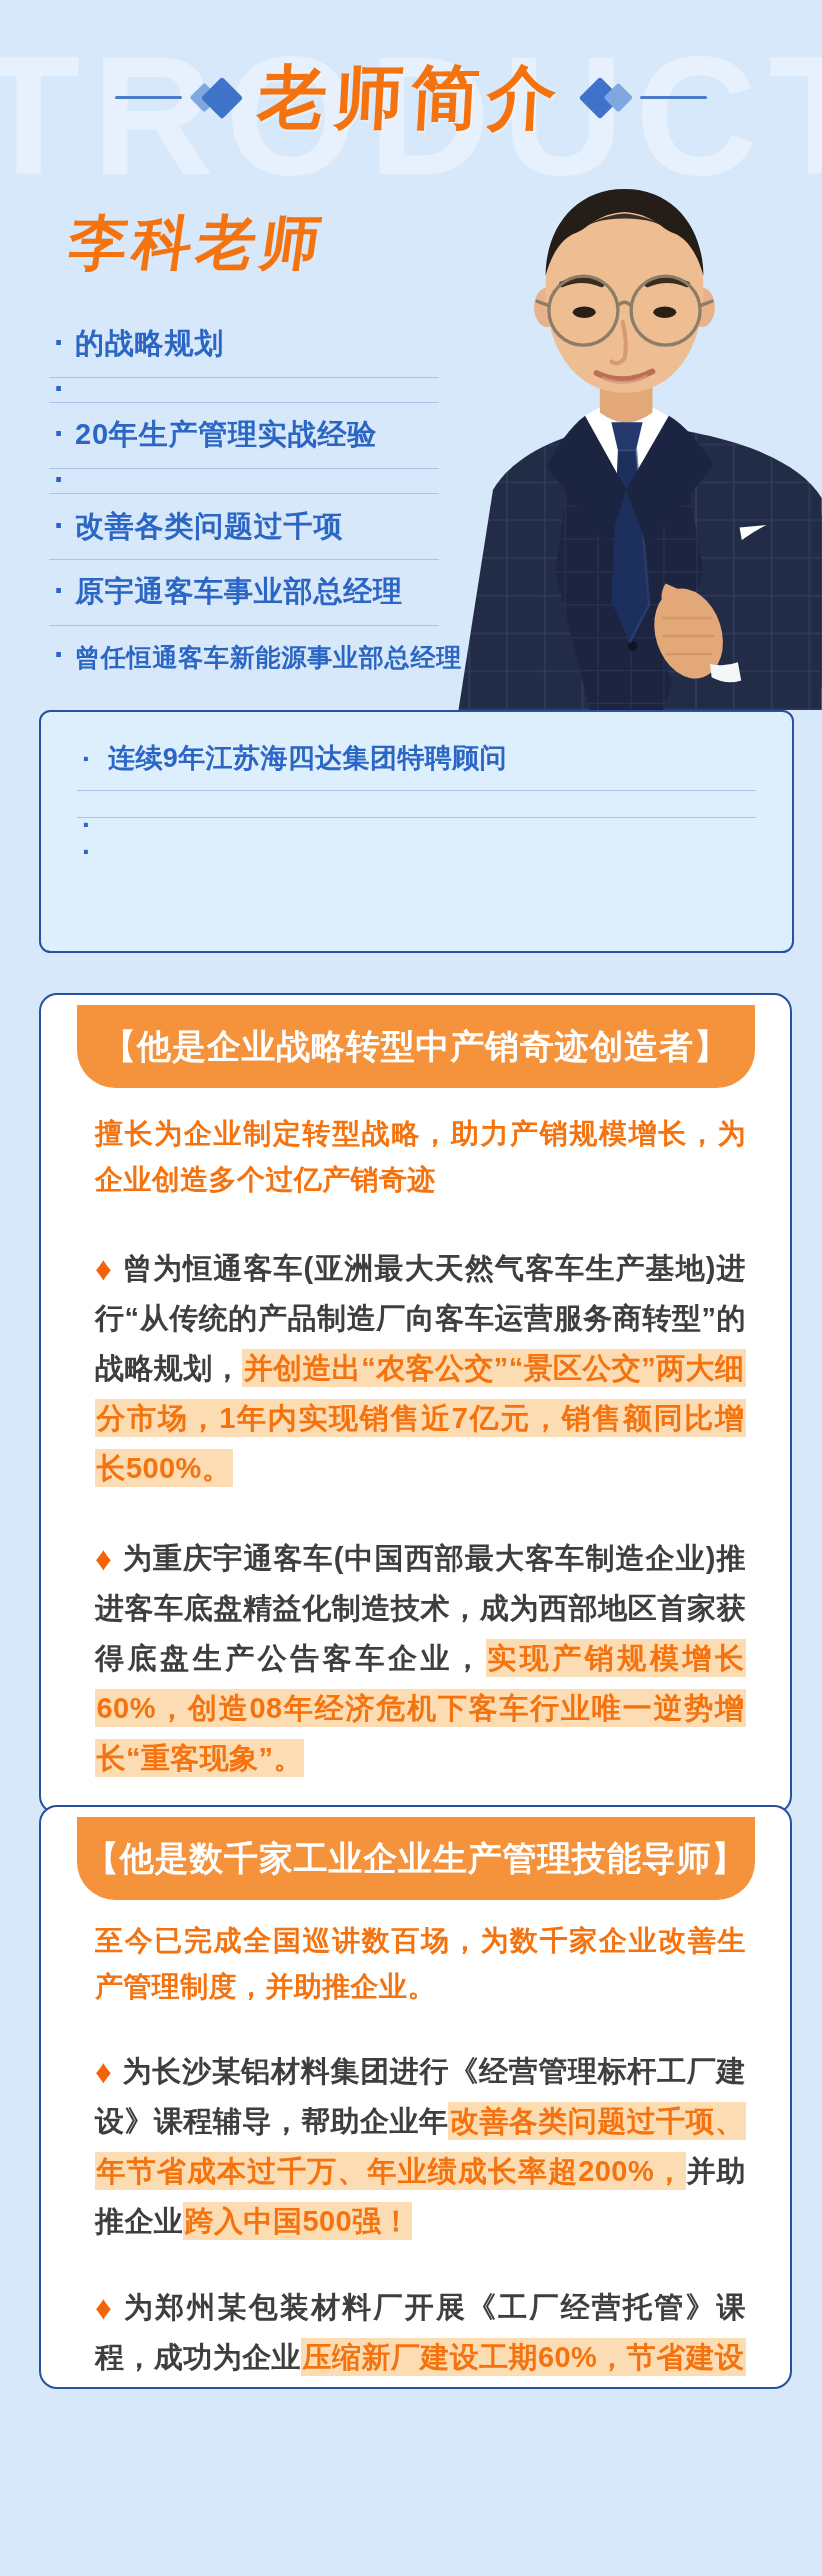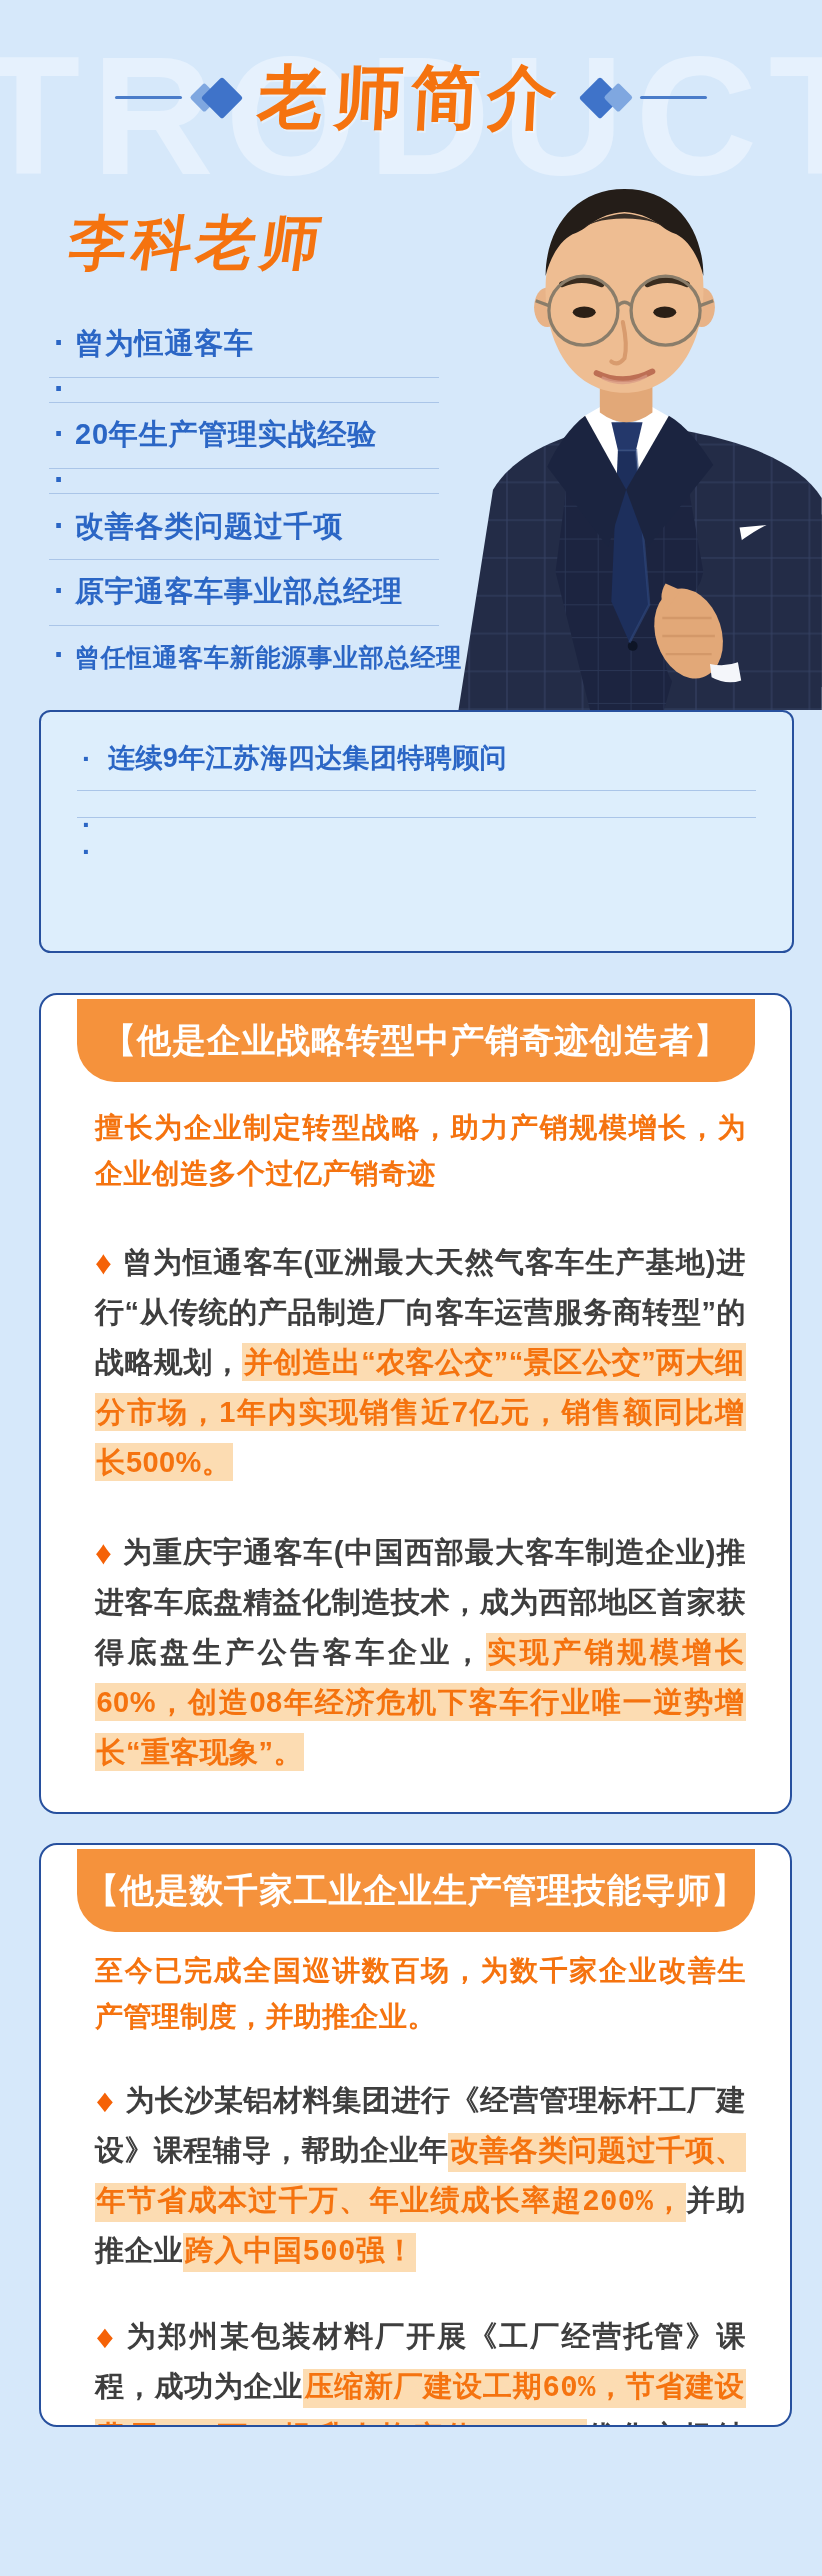--- a/index.html
+++ b/index.html
@@ -91,23 +91,23 @@
     position:absolute;left:5px;top:20px;font-size:28px;line-height:1;color:var(--blue-text);
   }
   .box-item.last{border-bottom:none;}
   
   .card{
     position:absolute;left:39px;width:753px;z-index:2;
     background:#ffffff;border:2.5px solid var(--border-blue);border-radius:18px;
     overflow:hidden;
   }
   .card-1{top:993px;height:821px;}
-  .card-2{top:1843px;height:584px;font-family:Liberation Mono, monospace;}
+  .card-2{top:1805px;height:584px;}
   .card-banner{
-    width:678px;margin:4px auto;height:83px;
+    width:678px;margin:10px auto;height:83px;
     background:var(--banner-orange);
     border-radius:0 0 38px 38px;
     display:flex;align-items:center;justify-content:center;
   }
   .card-banner-title{
     color:#ffffff;font-size:34px;font-weight:800;letter-spacing:0.8px;white-space:nowrap;
   }
   .card-body{padding:0 44px 0 54px;}
   .card-lead{
     margin-top:18px;
@@ -216,21 +216,21 @@
       <ellipse cx="163" cy="184" rx="14" ry="7" fill="#2a1f16"></ellipse>
       <ellipse cx="261" cy="184" rx="14" ry="7" fill="#2a1f16"></ellipse>
 
       <path d="M210 196 Q 216 224 212 240 Q 204 250 196 244" stroke="#d89b6e" stroke-width="5" fill="none" stroke-linecap="round"></path>
       <path d="M178 258 Q 212 274 246 256" stroke="#bd6f54" stroke-width="7" fill="none" stroke-linecap="round"></path>
       <path d="M186 264 Q 212 276 238 262" stroke="#d99a86" stroke-width="4" fill="none" stroke-linecap="round" opacity="0.7"></path>
     </svg>
   </div>
 
   <ul class="credentials">
-      <li class="cred-item"><span class="dot">·</span><span class="cred-text">曾为恒通客车</span></li>
+      <li class="cred-item"><span class="dot">·</span><span class="cred-text">的战略规划</span></li>
       <li class="cred-item"><span class="dot">·</span></li>
       <li class="cred-item"><span class="dot">·</span><span class="cred-text">20年生产管理实战经验</span></li>
       <li class="cred-item"><span class="dot">·</span></li>
       <li class="cred-item"><span class="dot">·</span><span class="cred-text">改善各类问题过千项</span></li>
       <li class="cred-item"><span class="dot">·</span><span class="cred-text">原宇通客车事业部总经理</span></li>
       <li class="cred-item last"><span class="dot">·</span><span class="cred-text">曾任恒通客车新能源事业部总经理</span></li>
     </ul>
 
   <div class="blue-box">
     <ul>

